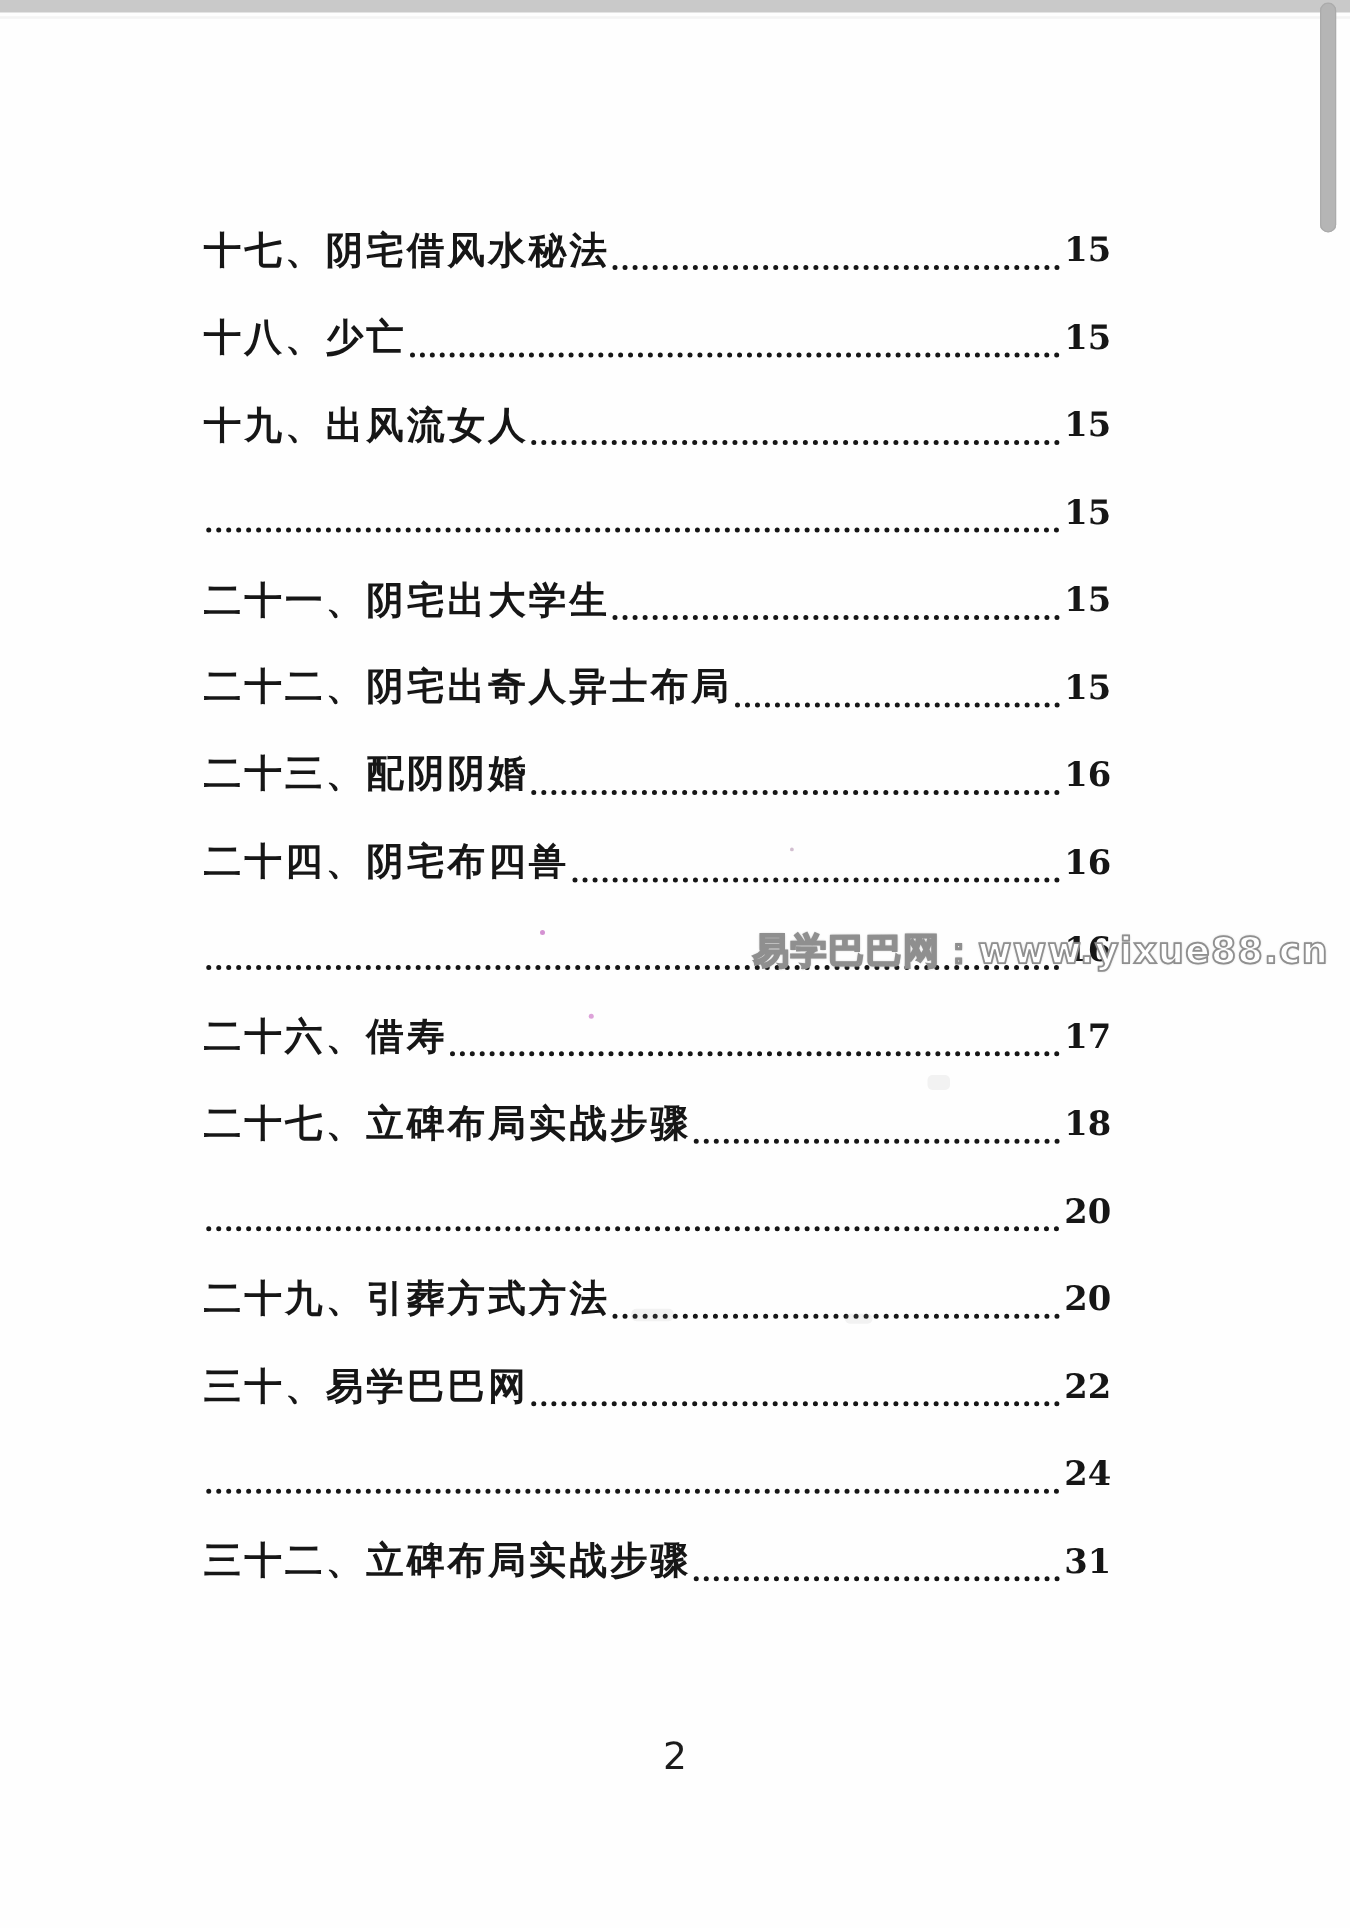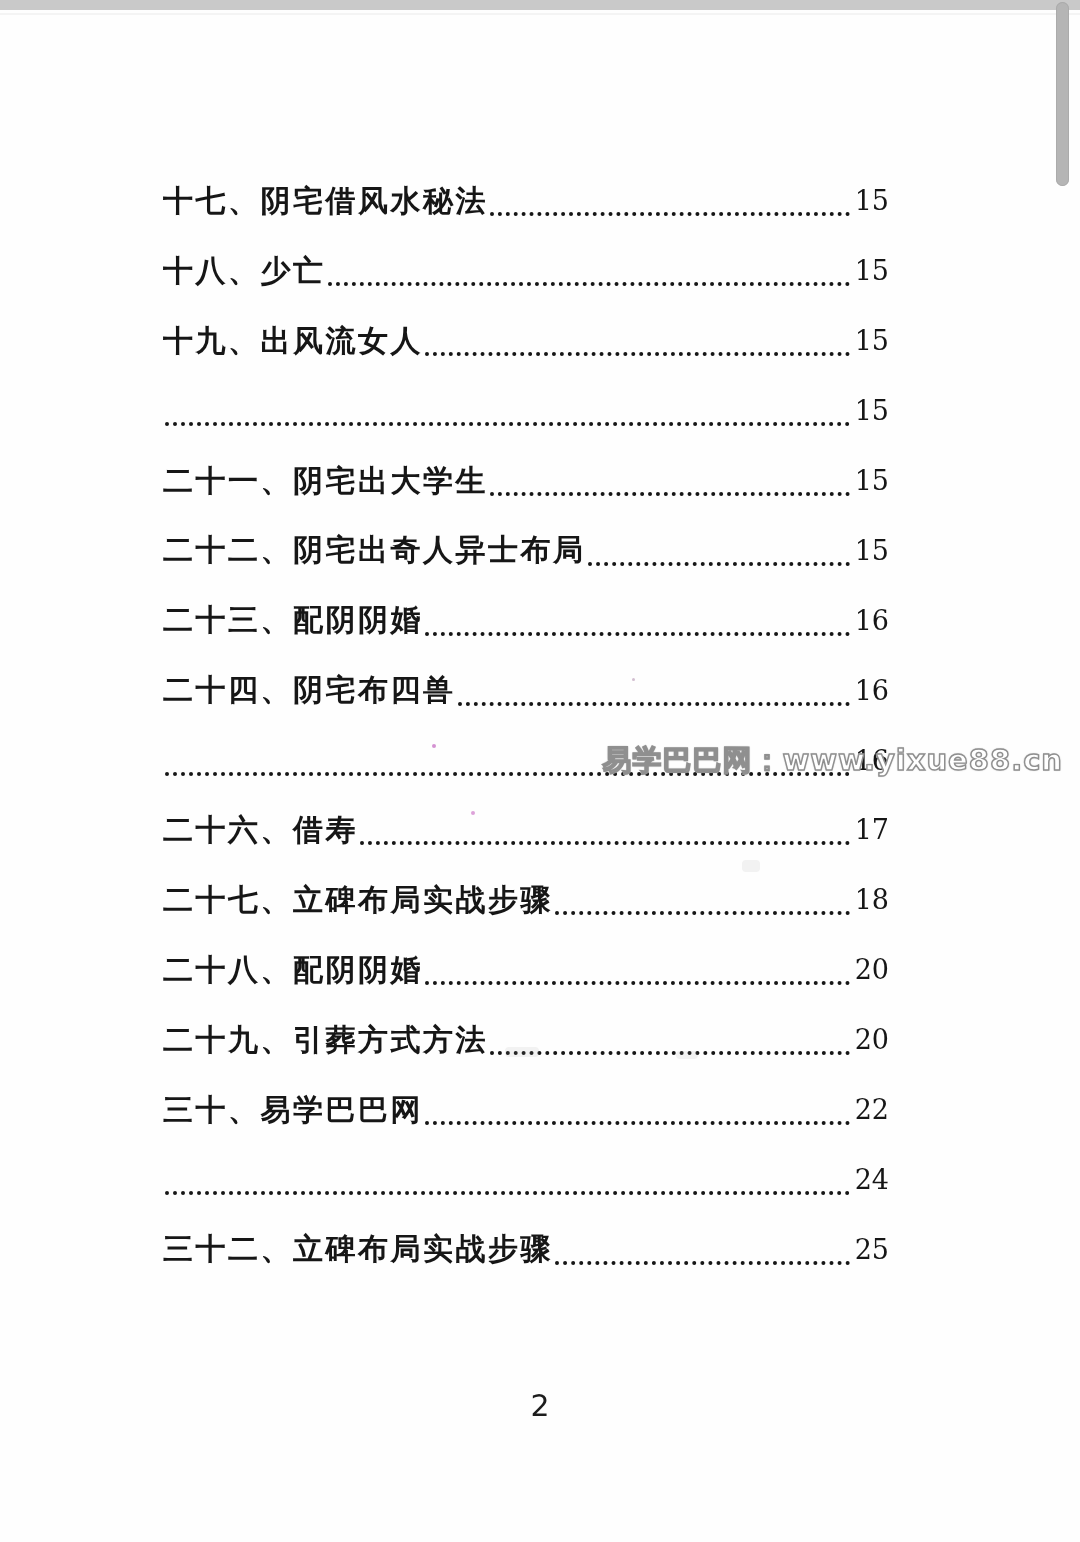--- a/index.html
+++ b/index.html
@@ -64,21 +64,21 @@
     flex: 1;
     height: 27px;
     margin: 0 3px 0 2px;
     border-bottom: 4px dotted #161616;
     min-width: 20px;
   }
   .toc-page {
     font-family: "DejaVu Serif", serif;
     font-size: 27px;
     line-height: 35px;
-    font-weight: 400;
+    font-weight: 700;
     color: #161616;
     min-width: 36px;
     text-align: right;
     white-space: nowrap;
   }
 
   
   .watermark {
     position: absolute;
     top: 744px;
@@ -192,21 +192,20 @@
     <span class="toc-page">17</span>
   </li>
 
   <li class="toc-row">
     <span class="toc-title">二十七、立碑布局实战步骤</span>
     <span class="dots"></span>
     <span class="toc-page">18</span>
   </li>
 
   <li class="toc-row">
-    <span class="toc-title">二十八、配阴阴婚</span>
     <span class="dots"></span>
     <span class="toc-page">20</span>
   </li>
 
   <li class="toc-row">
     <span class="toc-title">二十九、引葬方式方法</span>
     <span class="dots"></span>
     <span class="toc-page">20</span>
   </li>
 
@@ -217,21 +216,21 @@
   </li>
 
   <li class="toc-row">
     <span class="dots"></span>
     <span class="toc-page">24</span>
   </li>
 
   <li class="toc-row">
     <span class="toc-title">三十二、立碑布局实战步骤</span>
     <span class="dots"></span>
-    <span class="toc-page">25</span>
+    <span class="toc-page">31</span>
   </li>
 </ol>
 
 <div class="watermark">
   <div>易学巴巴网：www.yixue88.cn</div>
 </div>
 
 <div class="page-number">2</div>
 
 <span class="noise n1"></span>

